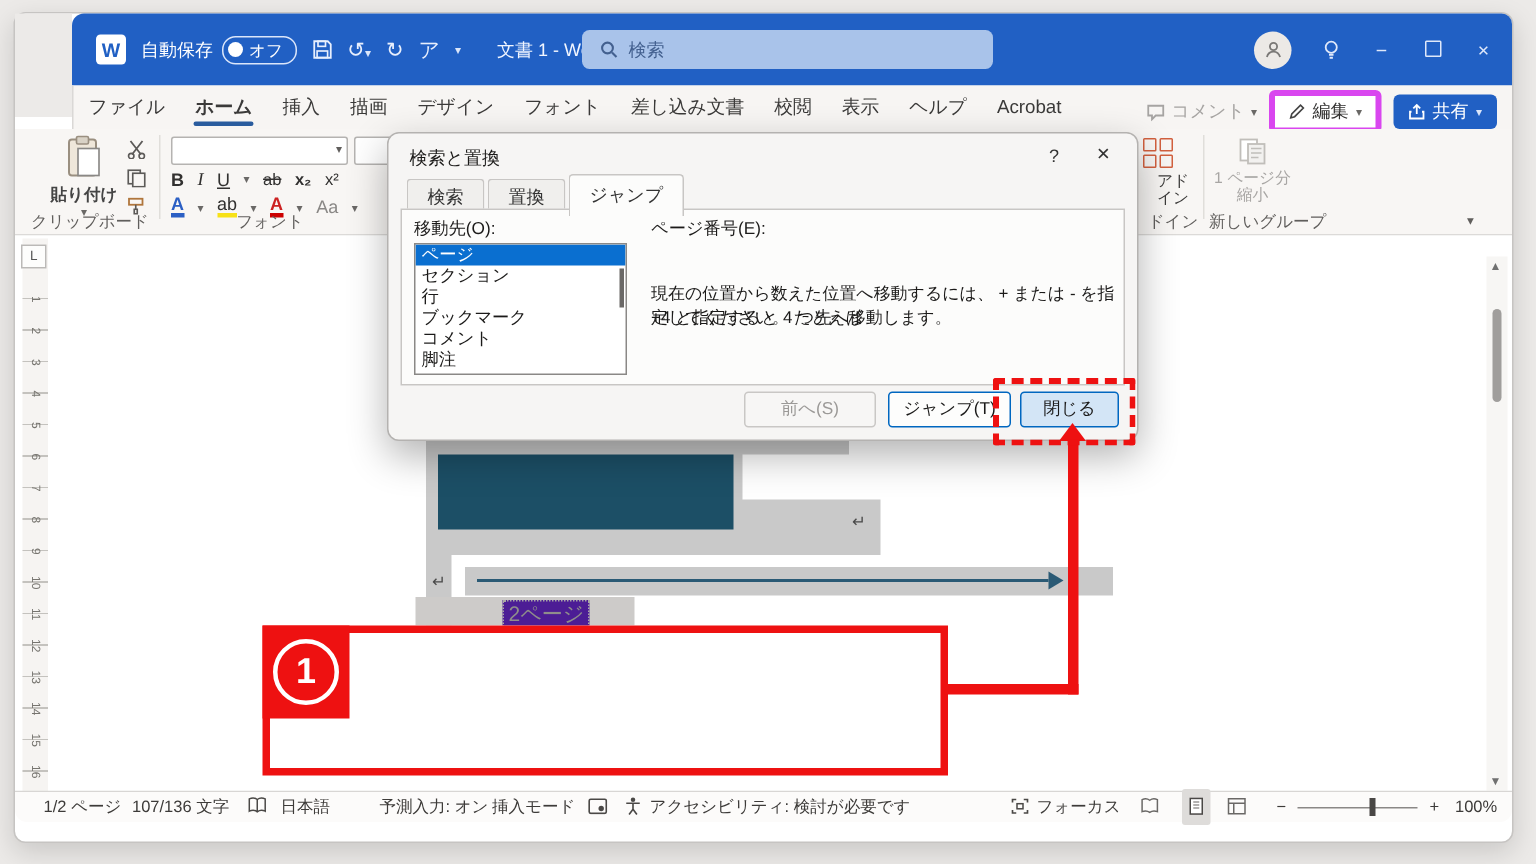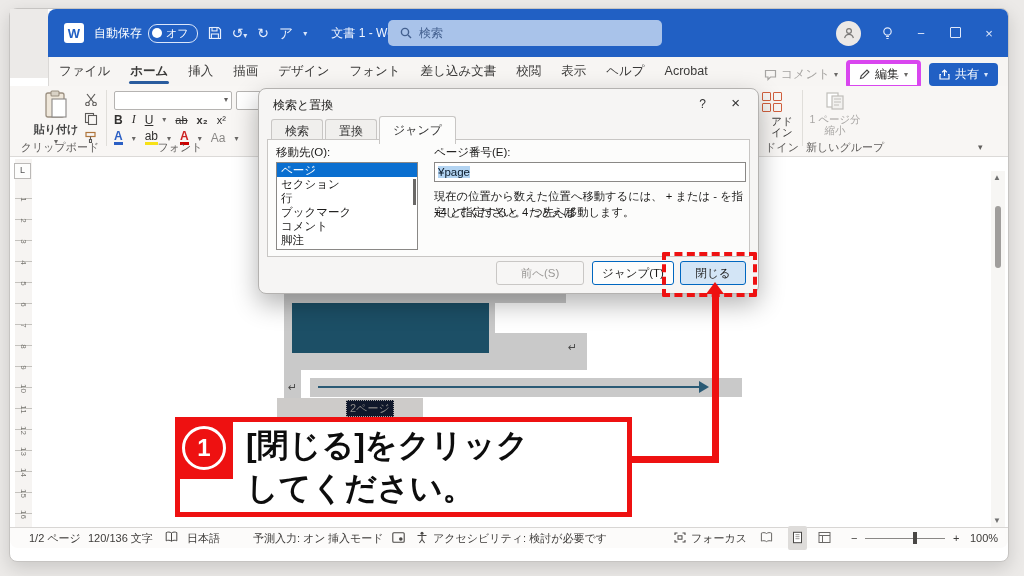--- a/index.html
+++ b/index.html
@@ -89,22 +89,22 @@
   
   .shp{position:absolute;z-index:2;}
   .gray{background:#c9c9c9;}
   .teal-frame{left:284px;top:301px;width:211px;height:57px;background:#c9c9c9;}
   .teal{position:absolute;left:8px;top:2px;width:197px;height:50px;background:#1c4f66;}
   .pilcrow{position:absolute;z-index:3;font-size:11px;color:#4a4a4a;}
   .arrowbar{left:310px;top:378px;width:432px;height:19px;background:#c9c9c9;}
   .tealline{position:absolute;left:8px;top:8px;width:381px;height:2px;background:#2a5a75;}
   .tealhead{position:absolute;left:389px;top:3px;width:0;height:0;border-left:10px solid #2a5a75;
             border-top:6px solid transparent;border-bottom:6px solid transparent;}
-  .ghost{position:absolute;left:346px;top:400px;z-index:3;font-size:11px;color:#8f8d8b;
-         border:1px dotted #a9a7a5;padding:0 3px;background:#0f172a;}
+  .ghost{position:absolute;left:335px;top:400px;z-index:3;font-size:14px;color:#8f8d8b;
+         border:1px dotted #a9a7a5;padding:0 3px;background:#4c1d95;}
   
   .dialog{position:absolute;left:258px;top:88px;width:499px;height:204px;background:#f6f5f4;
           border:1px solid #b4b2b0;border-radius:8px;box-shadow:0 10px 26px rgba(0,0,0,.30);
           z-index:40;font-size:12px;color:#1b1a19;}
   .dlg-title{position:absolute;left:14px;top:8px;}
   .dlg-help{position:absolute;right:52px;top:8px;color:#333;}
   .dlg-x{position:absolute;right:18px;top:5px;font-size:15px;color:#333;}
   .dlg-tabs{position:absolute;left:12px;top:27px;display:flex;align-items:flex-end;}
   .dtab{padding:3px 13px;border:1px solid #c8c6c4;border-bottom:none;background:#f0efed;
         font-size:12px;margin-right:2px;border-radius:3px 3px 0 0;color:#333;}
@@ -350,21 +350,21 @@
       <div class="tabsel">L</div>
       <div class="vscroll">
         <span class="vs-up">▲</span>
         <div class="vs-thumb"></div>
         <span class="vs-dn">▼</span>
       </div>
     </div>
 
     <div class="statusbar">
       <span class="st" style="left:19px;">1/2 ページ</span>
-      <span class="st" style="left:78px;">120/136 文字</span>
+      <span class="st" style="left:78px;">107/136 文字</span>
       <span class="st" style="left:155px;top:3px;">
         <svg width="13" height="12" viewBox="0 0 13 12">
             <path d="M6.5 2C5 .8 2.8.8 1.2 1.6v8.2C2.8 9 5 9 6.5 10.2 8 9 10.2 9 11.8 9.8V1.6C10.2.8 8 .8 6.5 2zM6.5 2v8.2" fill="none" stroke="#4a4846" stroke-width="1"></path>
           </svg>
       </span>
       <span class="st" style="left:177px;">日本語</span>
       <span class="st" style="left:243px;">予測入力: オン</span>
       <span class="st" style="left:318px;">挿入モード</span>
       <span class="st" style="left:382px;top:4px;">
         <svg width="13" height="11" viewBox="0 0 13 11">
@@ -441,37 +441,30 @@
       <div class="listbox">
         <div class="li sel">ページ</div>
         <div class="li">セクション</div>
         <div class="li">行</div>
         <div class="li">ブックマーク</div>
         <div class="li">コメント</div>
         <div class="li">脚注</div>
         <div class="lb-thumb"></div>
       </div>
       <span class="lbl" style="left:166px;top:5px;">ページ番号(E):</span>
-      <div class="pginput">
-        <span class="selspan">¥page</span>
-      </div>
       <div class="helptxt" style="top:48px;">現在の位置から数えた位置へ移動するには、 + または - を指定してください。 たとえば</div>
       <div class="helptxt" style="top:64px;">+4 と指定すると 4 つ先へ移動します。</div>
     </div>
     <div class="dbtn disabled" style="left:237px;width:88px;">前へ(S)</div>
     <div class="dbtn default" style="left:333px;width:82px;">ジャンプ(T)</div>
     <div class="dbtn focus" style="left:421px;width:66px;">閉じる</div>
   </div>
 
   <div class="dashbox"></div>
   <div class="r-head"></div>
   <div class="r-shaft"></div>
   <div class="r-elbow"></div>
   <div class="callout">
     <div class="co-num">
       <div class="co-circ">1</div>
     </div>
-    <div class="co-text">
-      <div>[閉じる]をクリック</div>
-      <div>してください。</div>
-    </div>
   </div>
 </div>
 
 </body></html>

